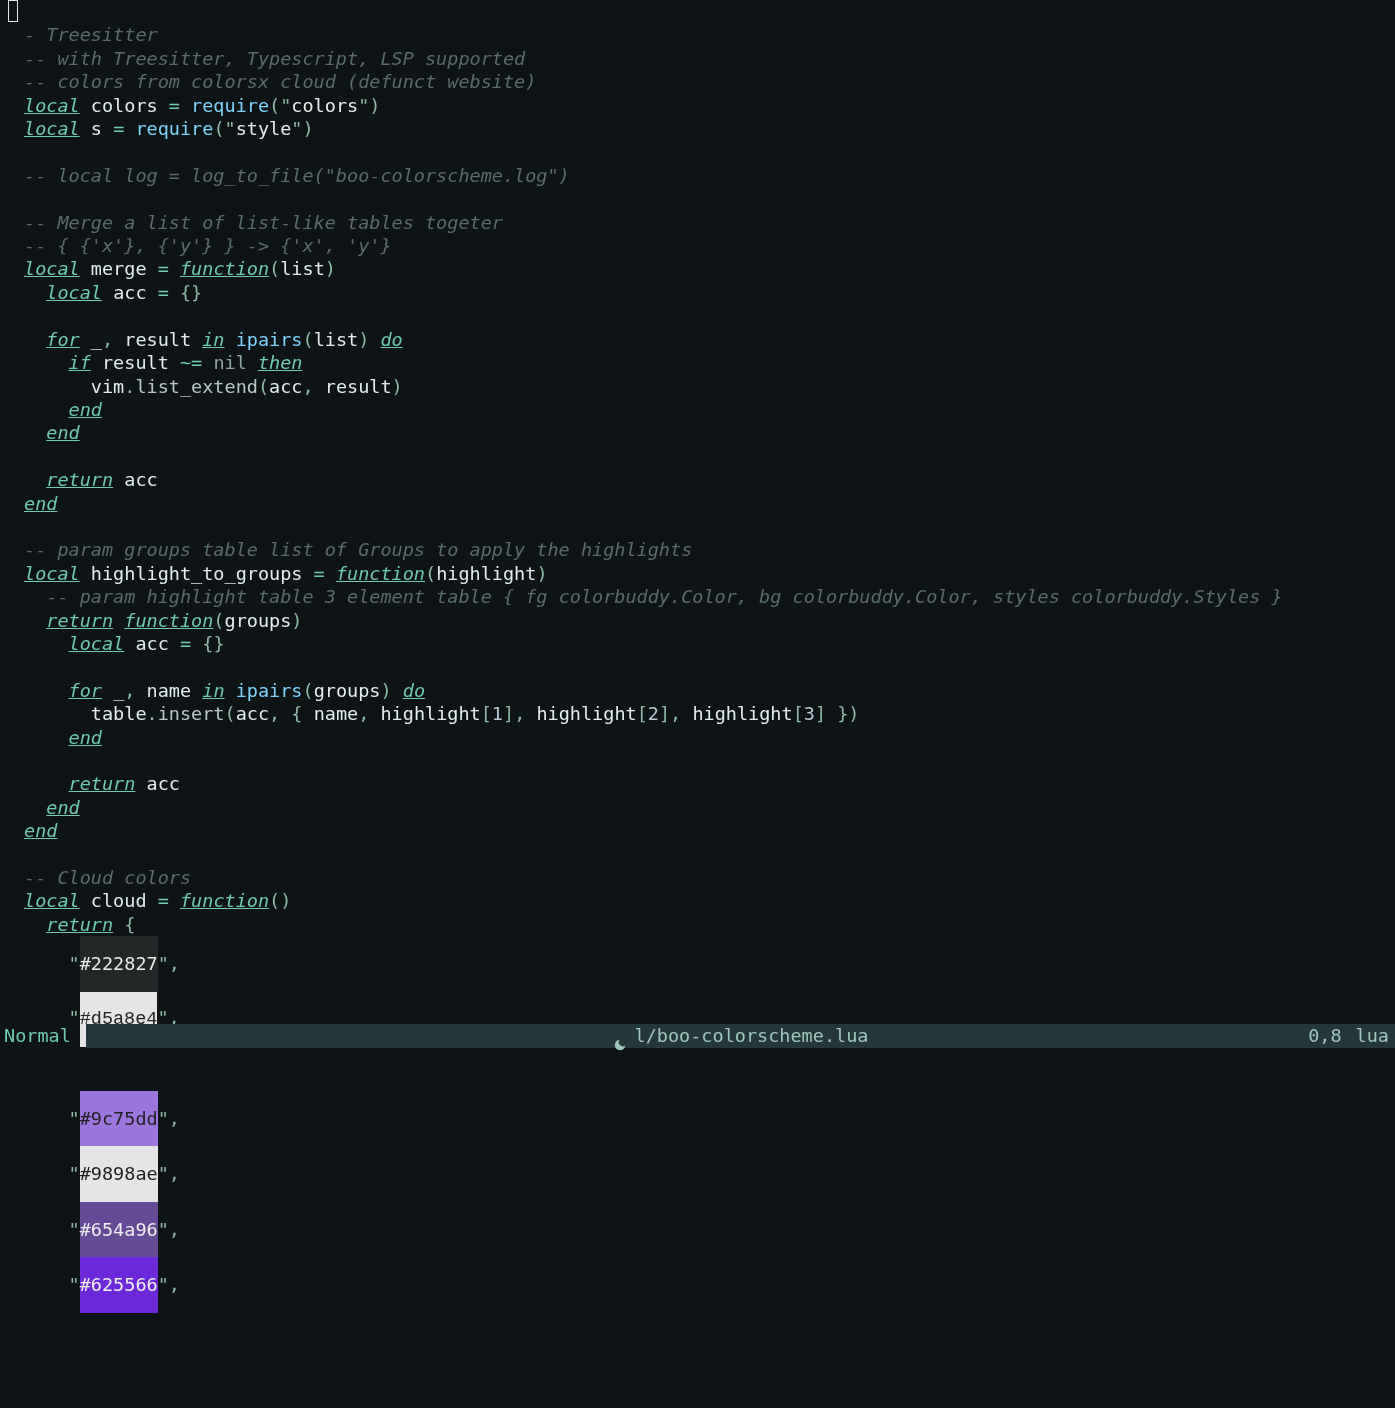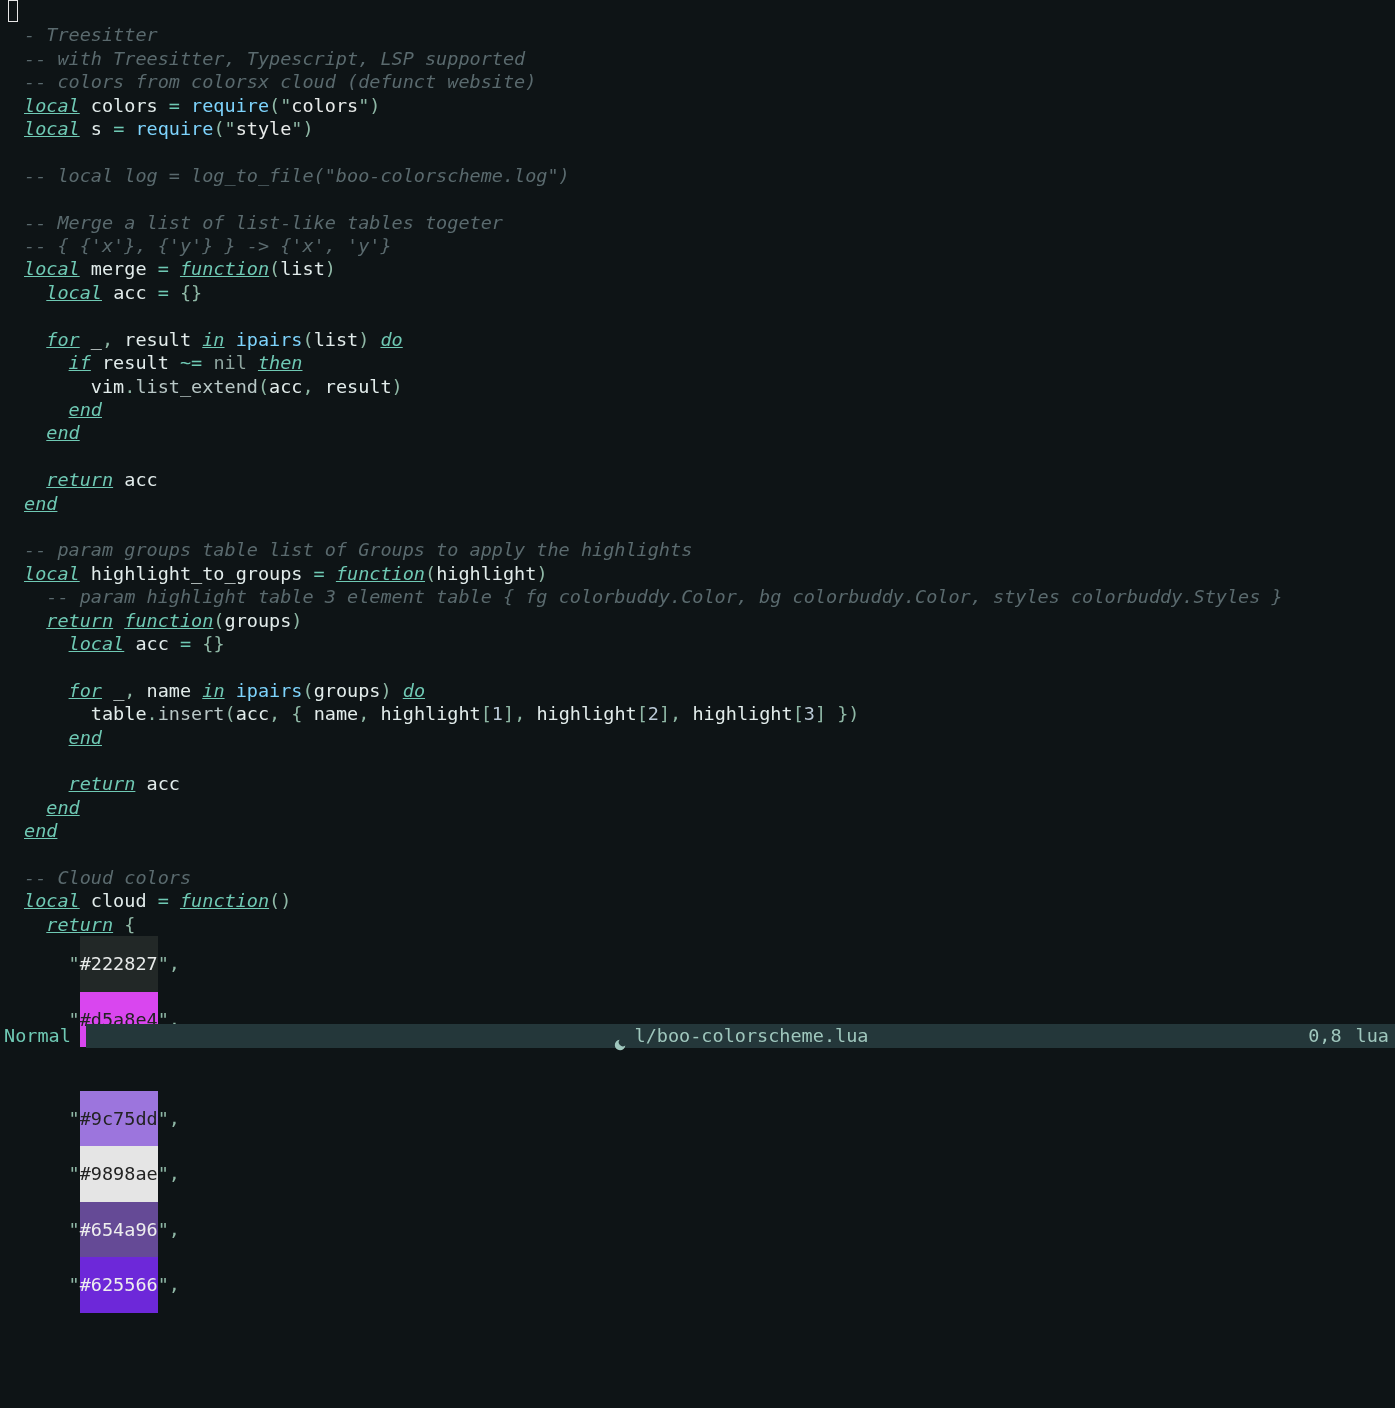--- a/index.html
+++ b/index.html
@@ -37,21 +37,21 @@
   .num       { color: #bac9d6; }
   .field     { color: #b8c7c6; }
   .nilkw     { color: #8fa6a0; }
   .op        { color: #6fc9b4; }
 
   .hexbg {
     display: inline-block;
     padding: 16px 0;
   }
   .hex-222827 { background: #222827; color: #e8ebea; }
-  .hex-d5a8e4 { background: #d946ef; color: #222; }
+  .hex-d5a8e4 { background: #e5e5e5; color: #222; font-family: Liberation Mono, monospace; }
   .hex-9c75dd { background: #9c75dd; color: #222; margin-top: 44px; }
   .hex-9898ae { background: #e5e5e5; color: #222; }
   .hex-654a96 { background: #654a96; color: #eee; }
   .hex-625566 { background: #6d28d9; color: #eee; }
 
   .statusbar {
     position: absolute;
     left: 0;
     right: 0;
     top: 1024px;

